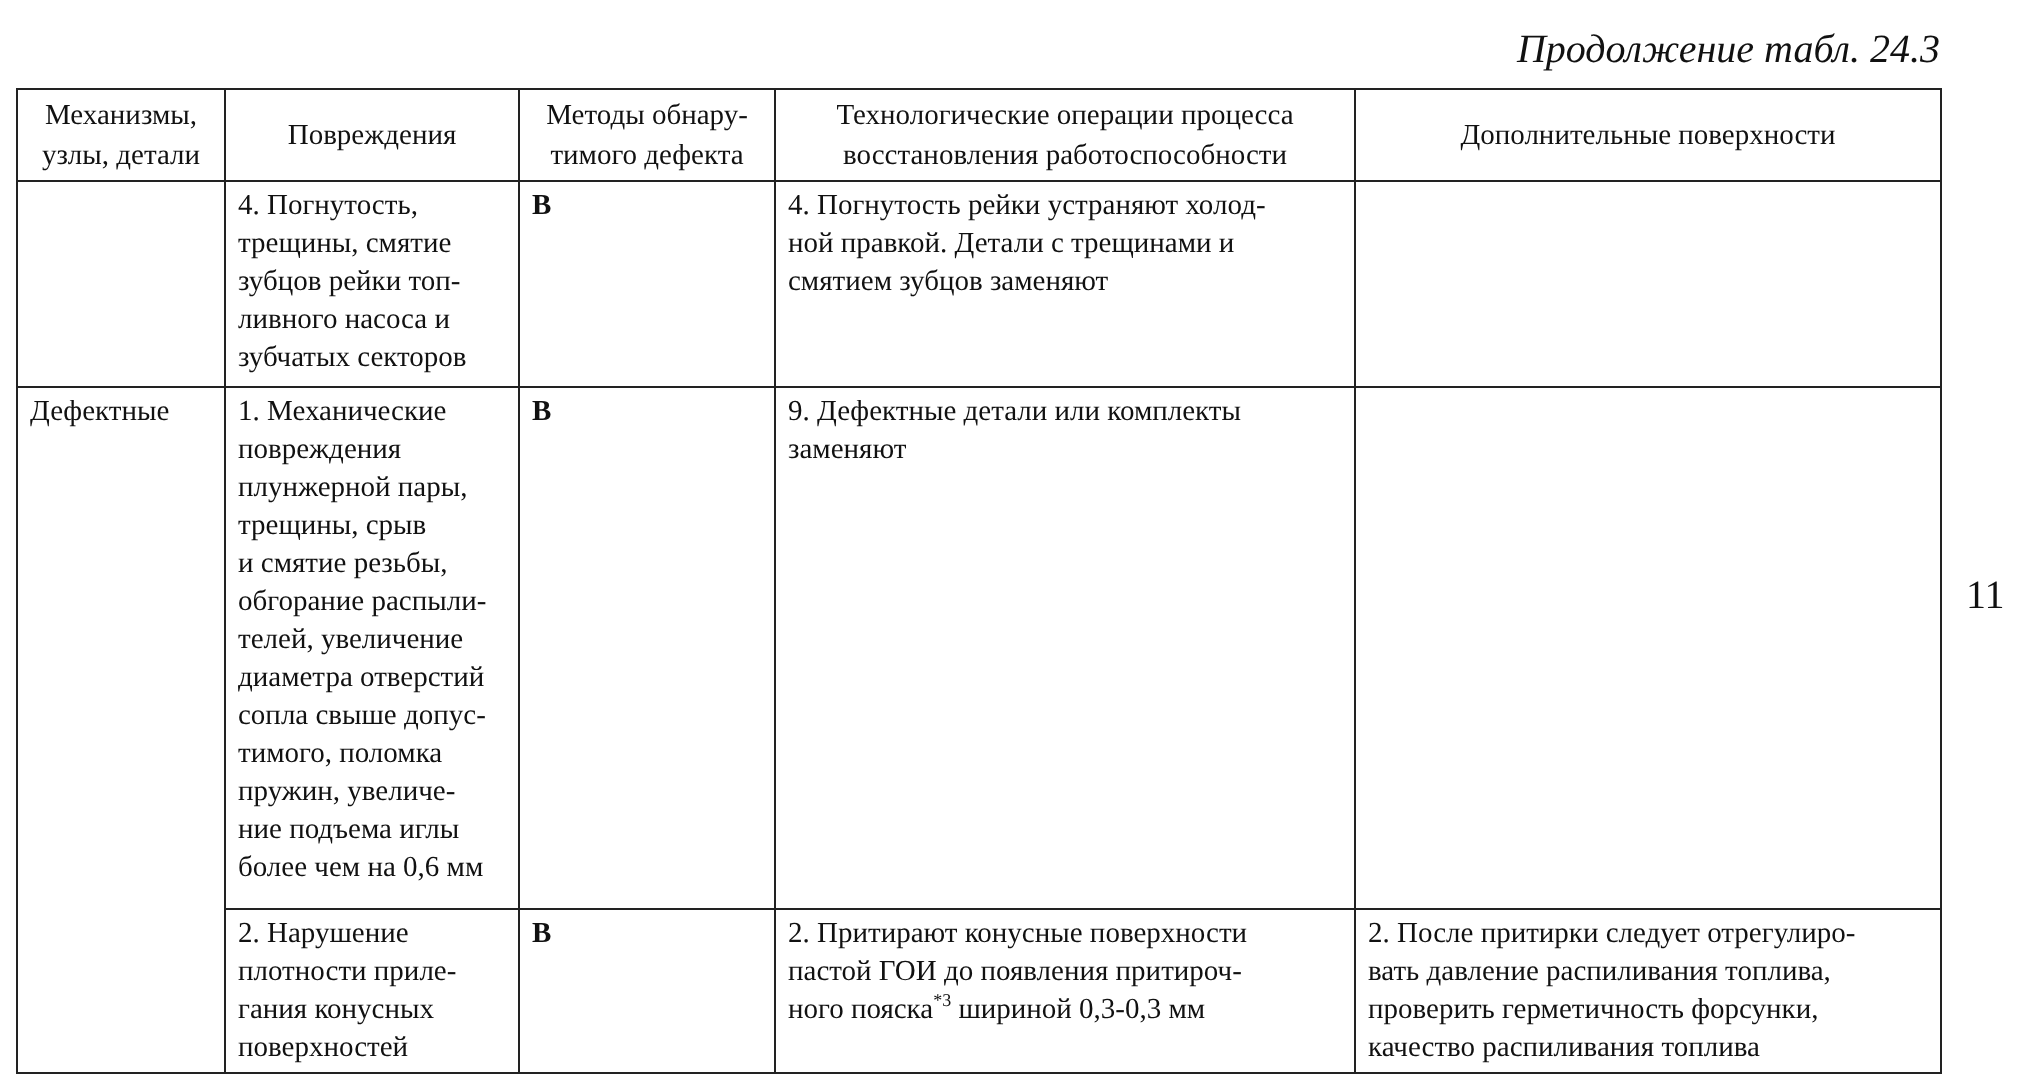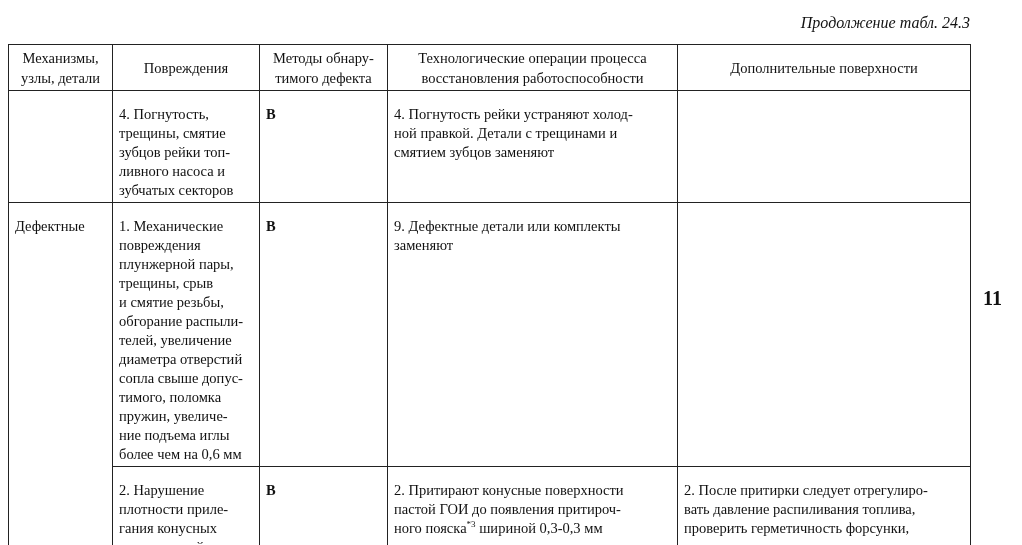--- a/index.html
+++ b/index.html
@@ -1,21 +1,21 @@
 <!DOCTYPE html>
 <html><head>
 <meta charset="utf-8">
 <style>
   html, body { margin:0; padding:0; background:#ffffff; }
   body { width:1022px; height:545px; position:relative; overflow:hidden;
          font-family:"Liberation Serif", "DejaVu Serif", serif; color:#111; }
-  .caption { position:absolute; right:52px; top:14px; font-style:italic; font-size:16px; }
-  .pagenum { position:absolute; left:983px; top:287px; font-size:20px;font-weight:bold; }
+  .caption { position:absolute; right:52px; top:14px; font-style:italic; font-size:20px; }
+  .pagenum { position:absolute; left:983px; top:287px; font-size:20px; }
   table { position:absolute; left:8px; top:44px; border-collapse:collapse; table-layout:fixed; width:962px; }
-  td, th { border:1.5px solid #222; vertical-align:top; font-size:14.5px; line-height:19px; padding:14px 6px 2px 6px; font-weight:normal; text-align:left; }
+  td, th { border:1.5px solid #222; vertical-align:top; font-size:14.5px; line-height:19px; padding:3px 6px 2px 6px; font-weight:normal; text-align:left; }
   th { text-align:center; vertical-align:middle; padding:1px 4px; line-height:20px; }
   tr.head { height:46px; }
   tr.r1 { height:103px; }
   tr.r2 { height:261px; }
   tr.r3 { height:64px; }
   .method { font-weight:bold; }
   .cell-text { white-space:pre-line; }
   sup { font-size:9px; line-height:0; }
 </style>
 </head>

